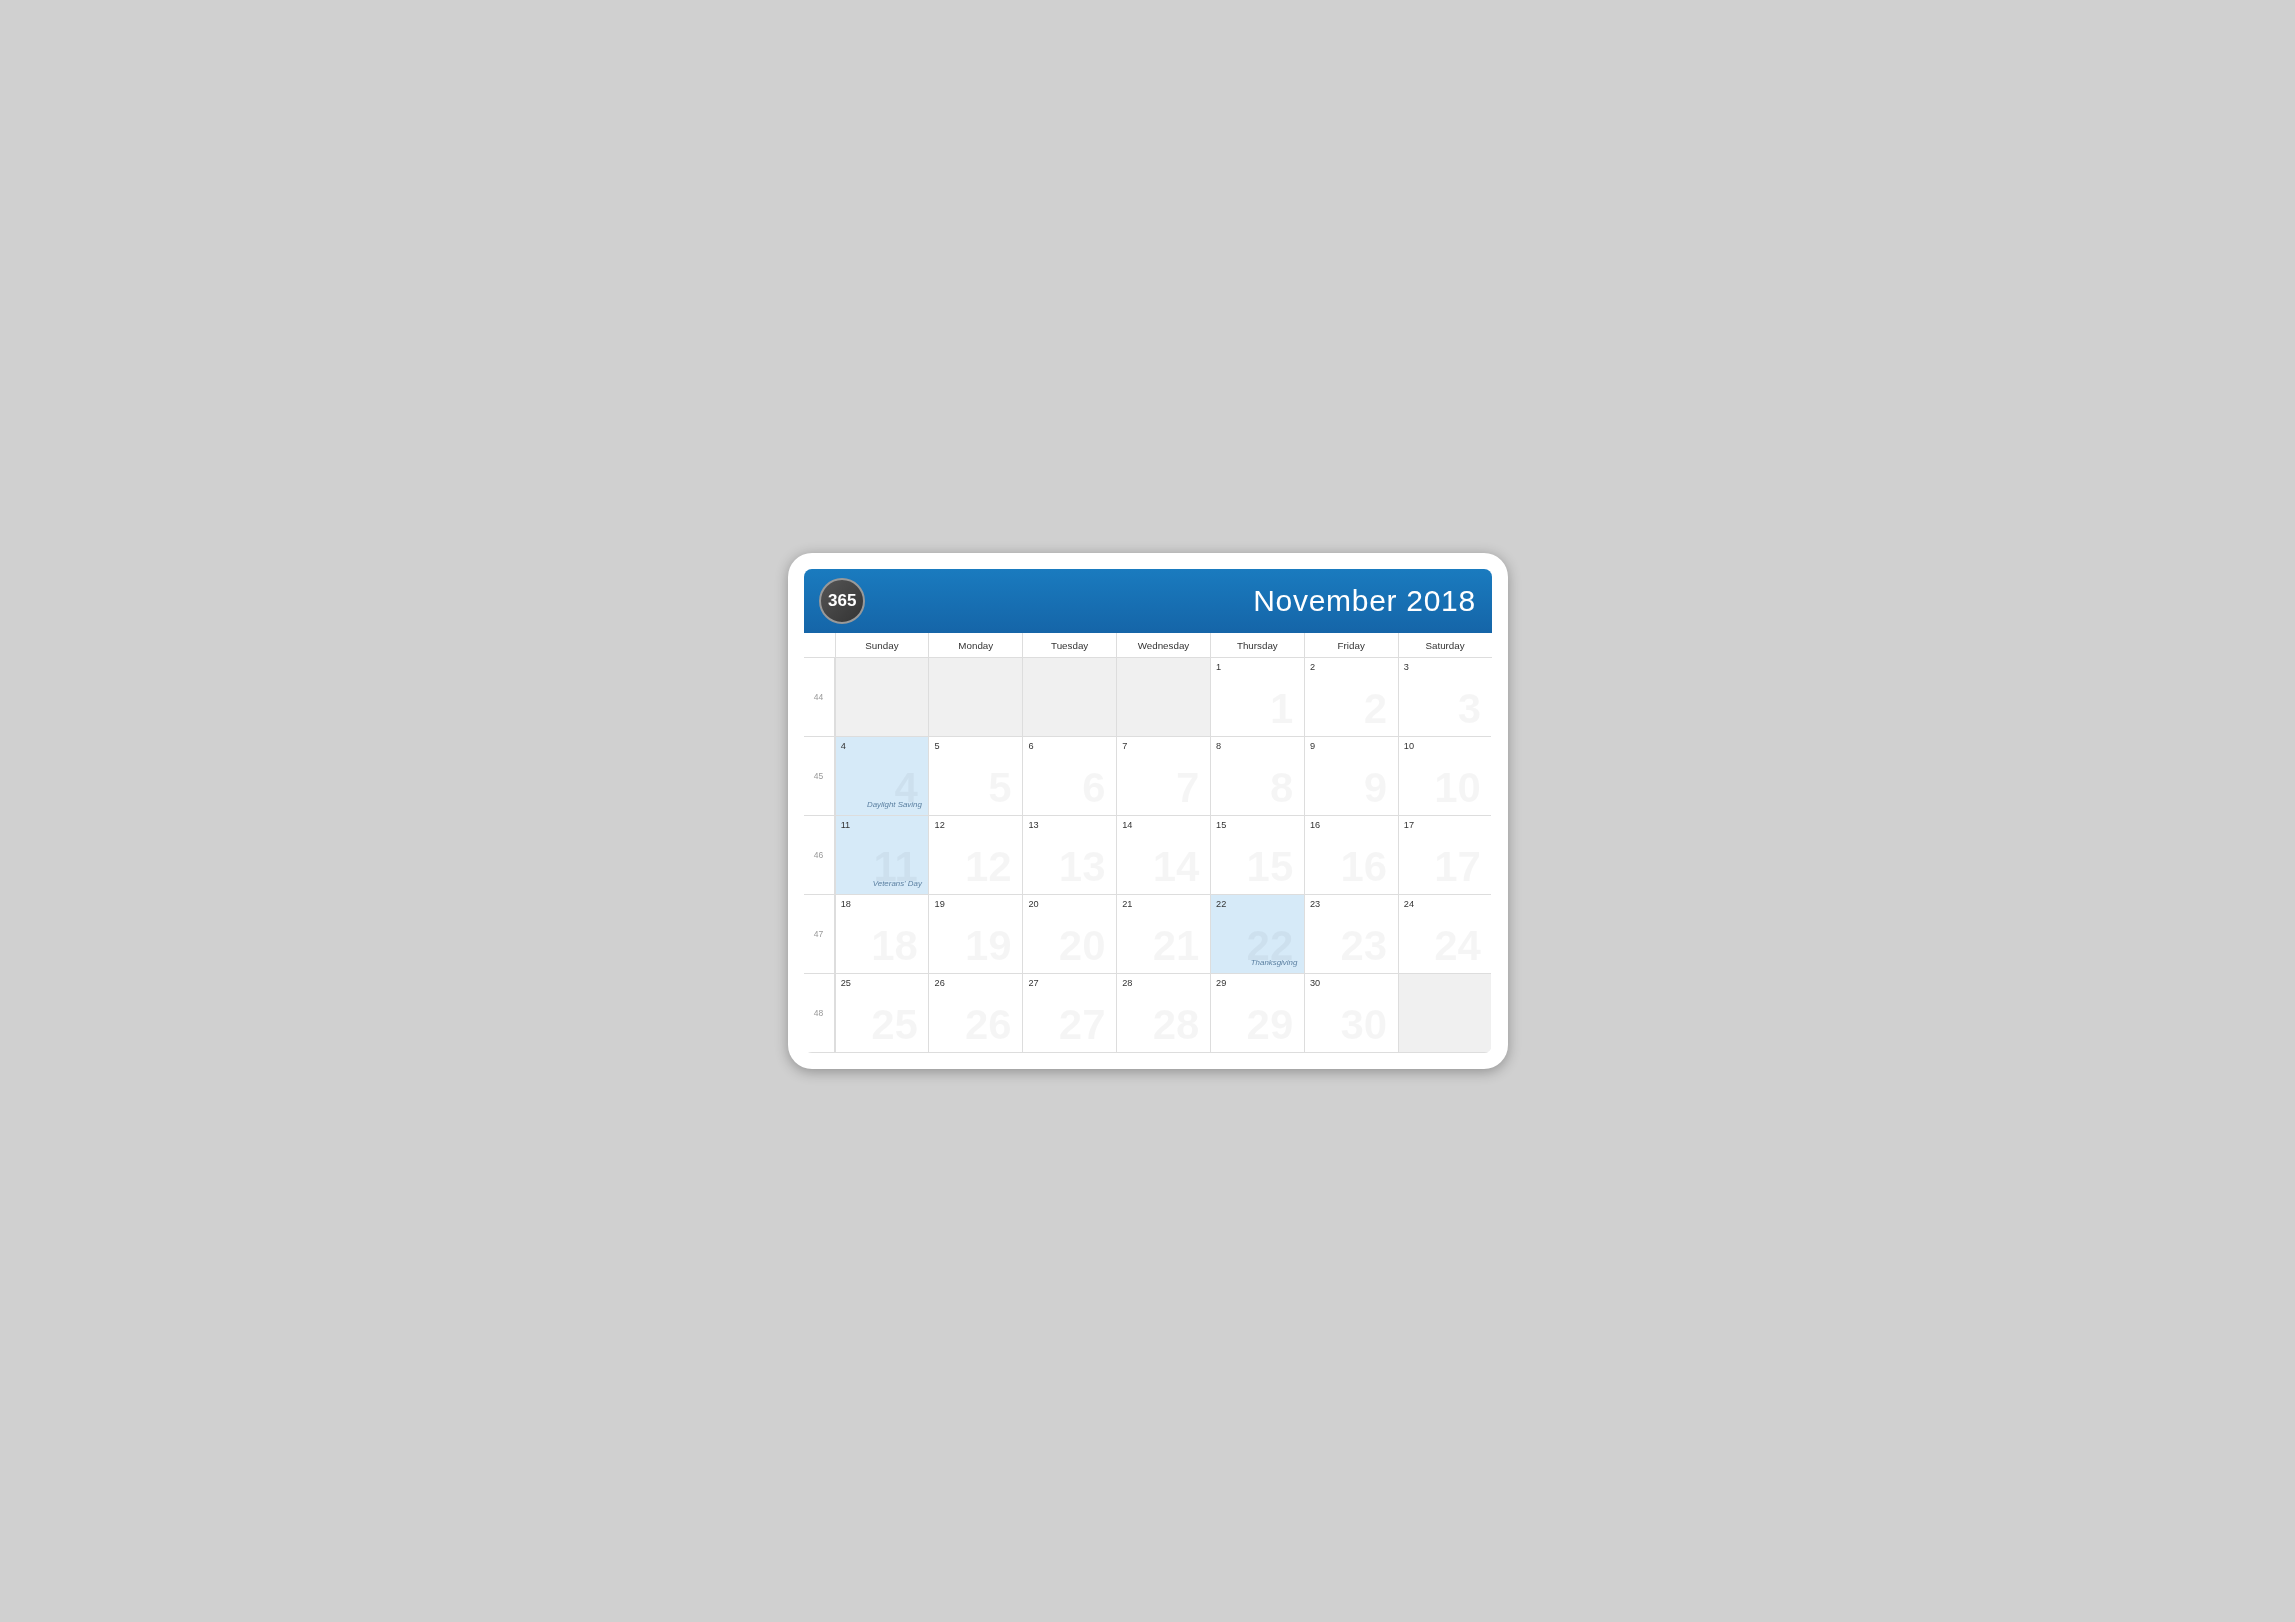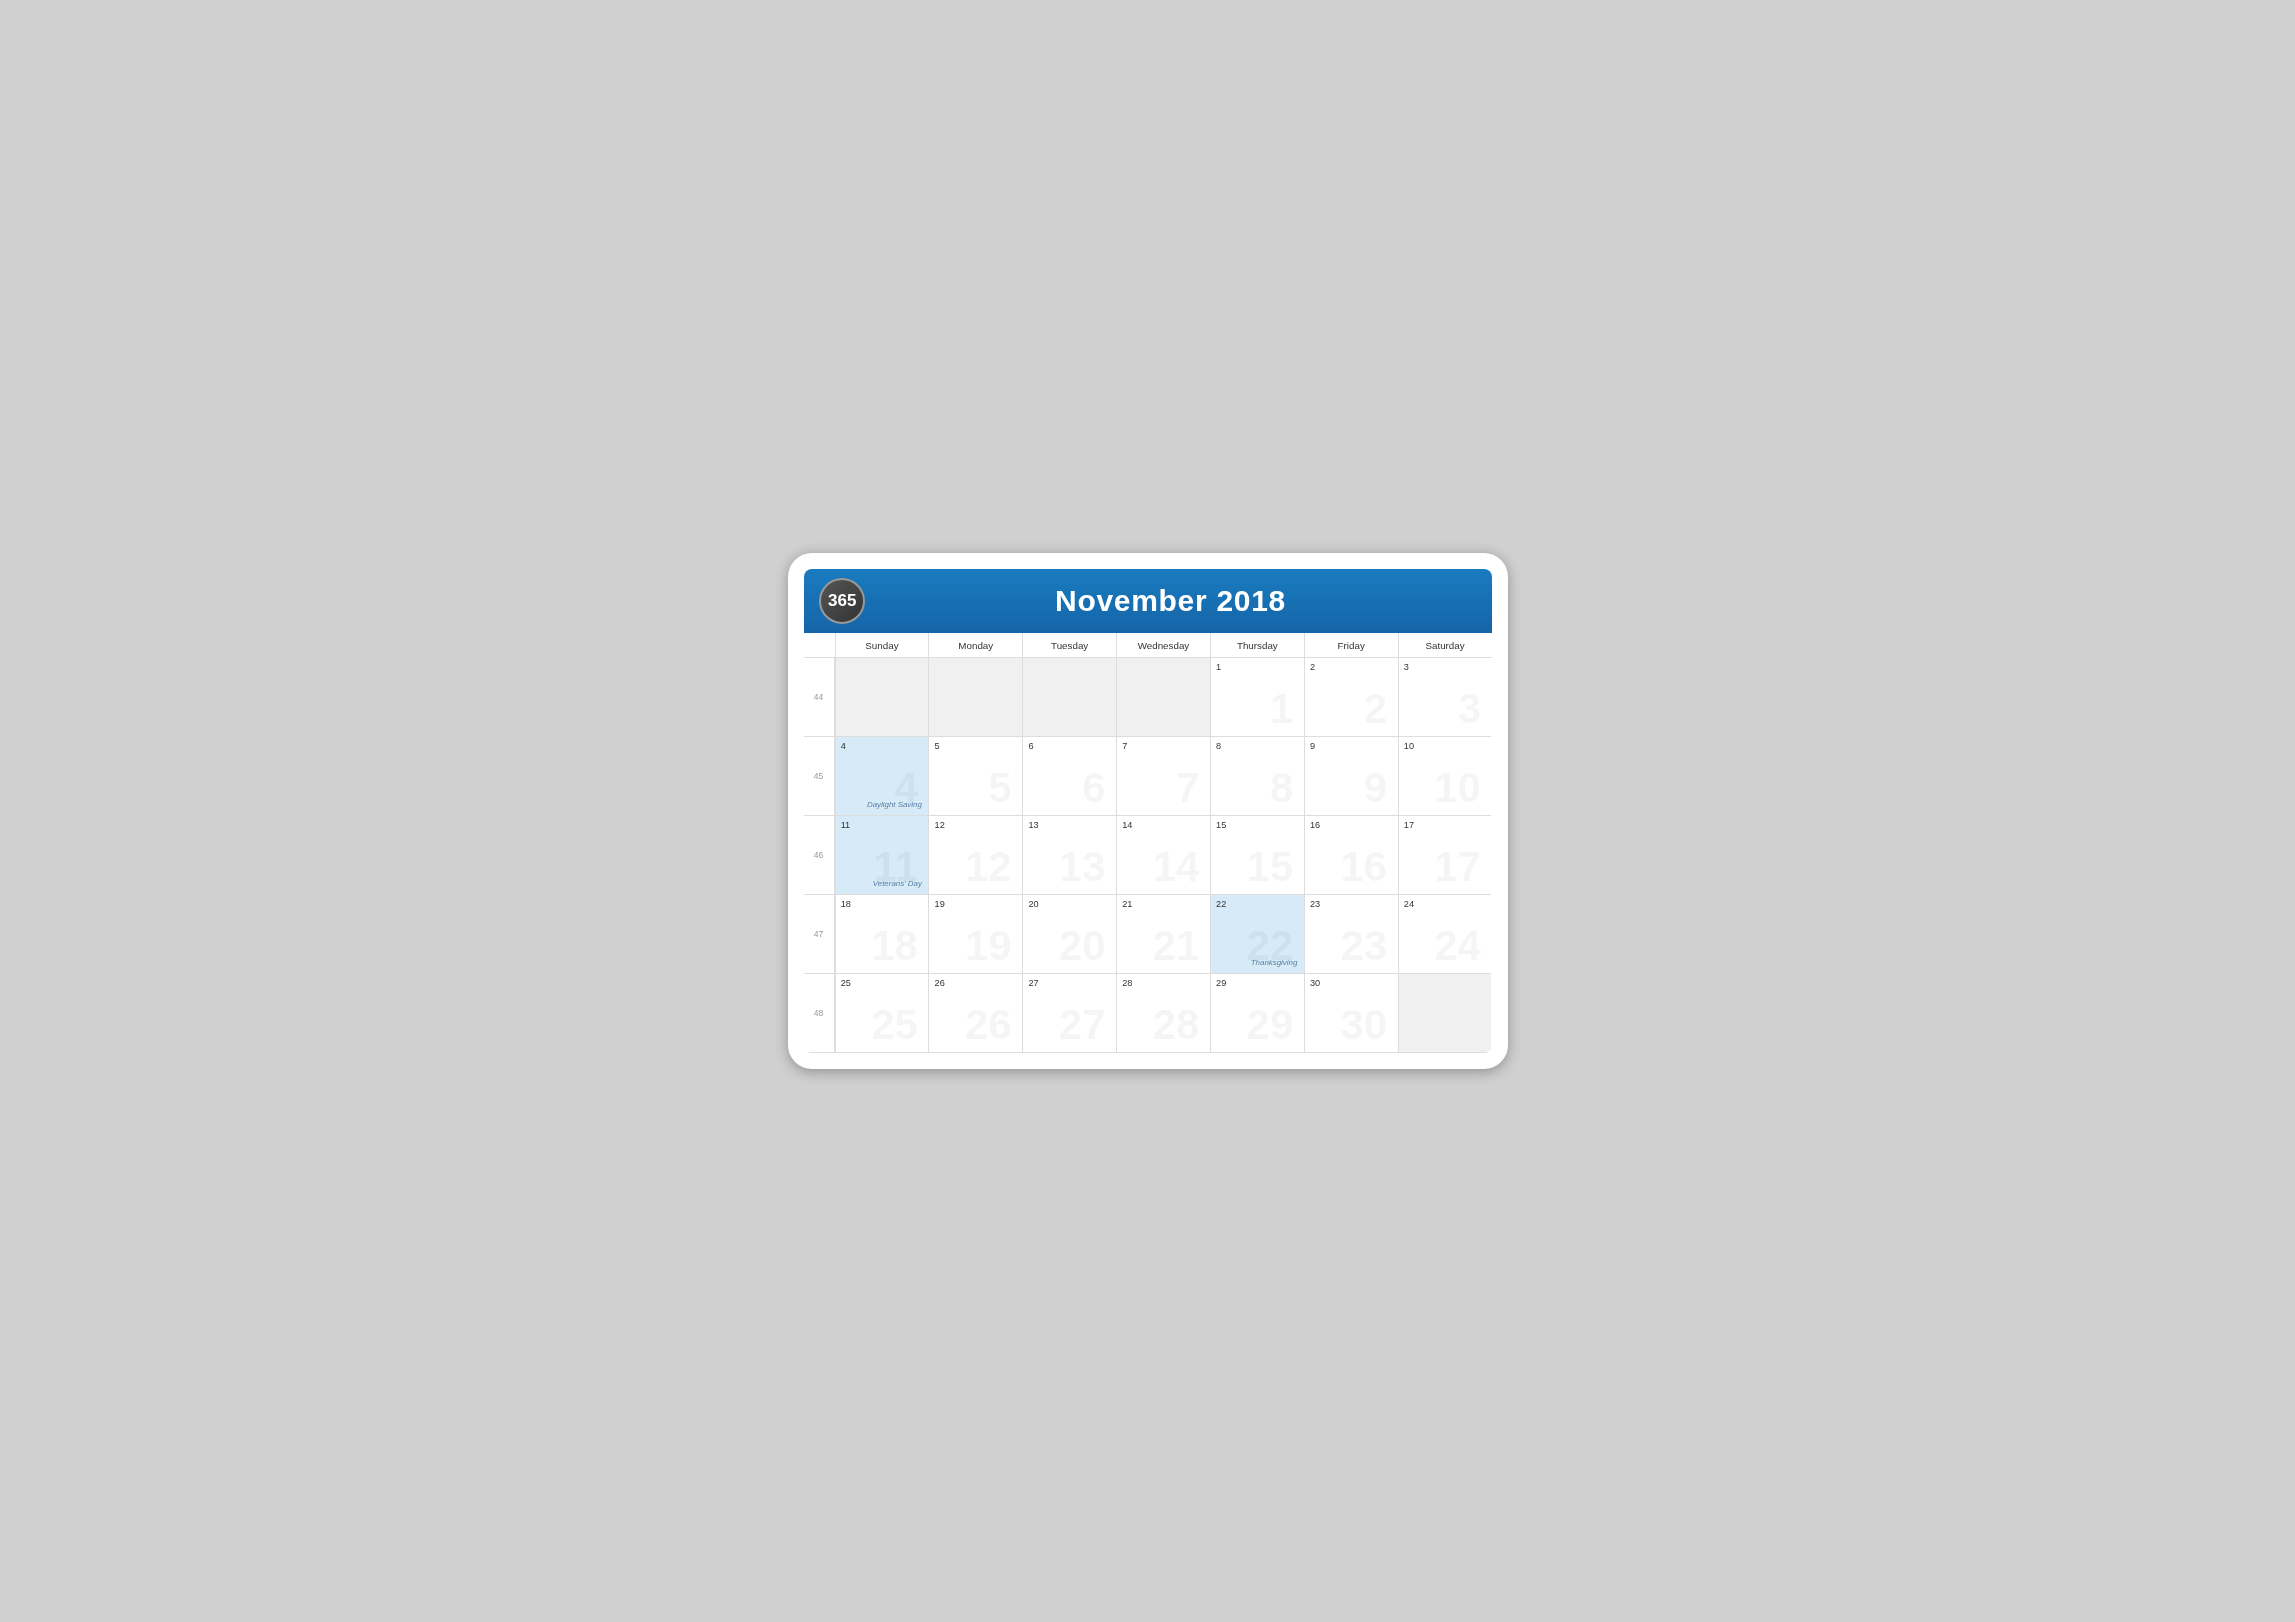--- a/index.html
+++ b/index.html
@@ -45,23 +45,23 @@
       justify-content: center;
       font-size: 17px;
       font-weight: bold;
       color: white;
       flex-shrink: 0;
       position: relative;
       z-index: 2;
     }
     .header-title {
       flex: 1;
-      text-align: center;
+      text-align: right;
       font-size: 30px;
-      font-weight: bold;
+      font-weight: normal;
       color: white;
       letter-spacing: 0.7px;
     }
     
     .day-headers {
       display: grid;
       grid-template-columns: 31px repeat(7, 1fr);
       border-bottom: 0.7px solid #ddd;
     }
     .week-num-header {

